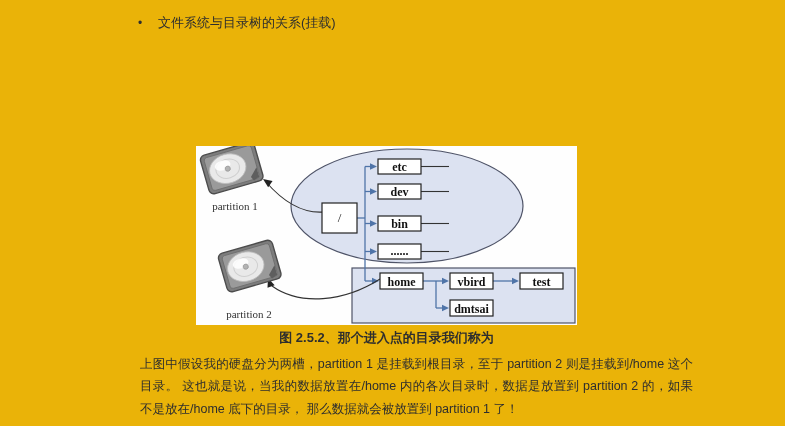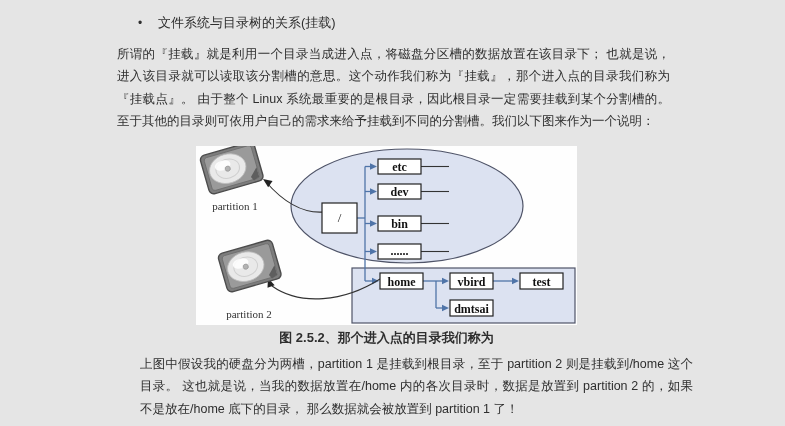--- a/index.html
+++ b/index.html
@@ -1,18 +1,18 @@
 <!DOCTYPE html>
 <html><head>
 <meta charset="utf-8">
 <style>
   html,body { margin:0; padding:0; }
   .page {
     position:relative; width:785px; height:426px;
-    background:#e5e5e5; overflow:hidden;
+    background:#eab308; overflow:hidden;
     font-family:"Liberation Sans","DejaVu Sans",sans-serif;
     color:#2e2e2e;
   }
   .heading-row {
     position:absolute; left:138px; top:14px;
     font-size:13px; white-space:nowrap;
   }
   .heading-row .bullet { display:inline-block; width:20px; font-size:12px; }
   .para {
     position:absolute; left:117px; width:553px; margin:0;
@@ -49,21 +49,20 @@
 </style>
 </head>
 <body>
 
 <div class="page">
 
   <div class="heading-row">
     <span class="bullet">•</span><span>文件系统与目录树的关系(挂载)</span>
   </div>
 
-  <p class="para" id="para-intro">所谓的『挂载』就是利用一个目录当成进入点，将磁盘分区槽的数据放置在该目录下； 也就是说，进入该目录就可以读取该分割槽的意思。这个动作我们称为『挂载』，那个进入点的目录我们称为『挂载点』。 由于整个 Linux 系统最重要的是根目录，因此根目录一定需要挂载到某个分割槽的。 至于其他的目录则可依用户自己的需求来给予挂载到不同的分割槽。我们以下图来作为一个说明：</p>
 
   <figure class="diagram">
     <div class="fig-canvas">
       <svg width="381" height="179" viewBox="0 0 381 179">
 
         <ellipse class="region" cx="211" cy="60" rx="116" ry="57" fill="#dce2f1"></ellipse>
 
         <rect class="region" x="156" y="122" width="223" height="55" fill="#dce2f1"></rect>
 
         <g>

